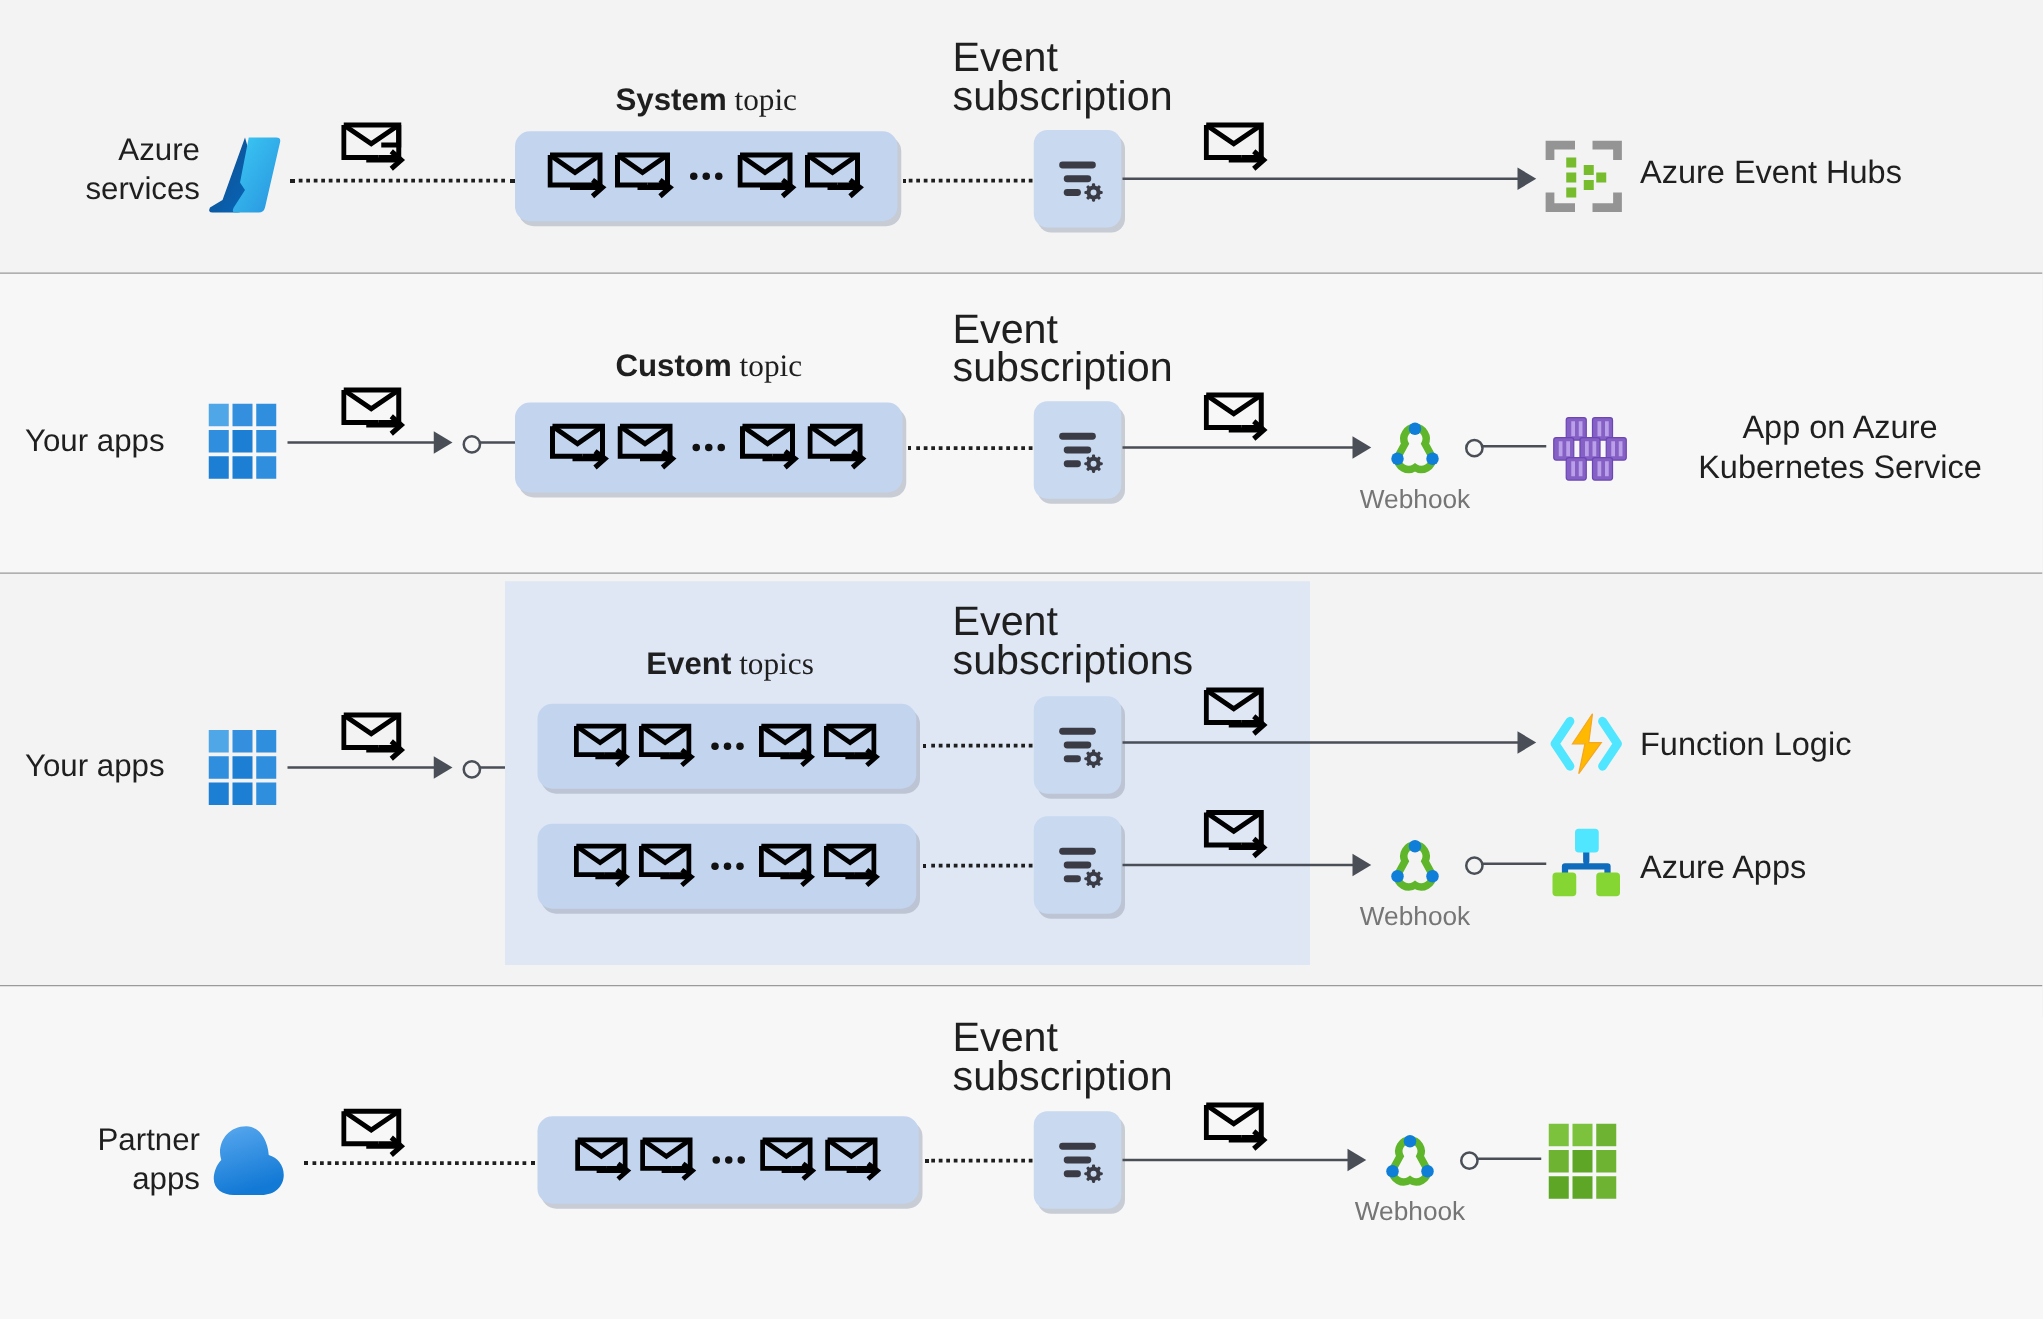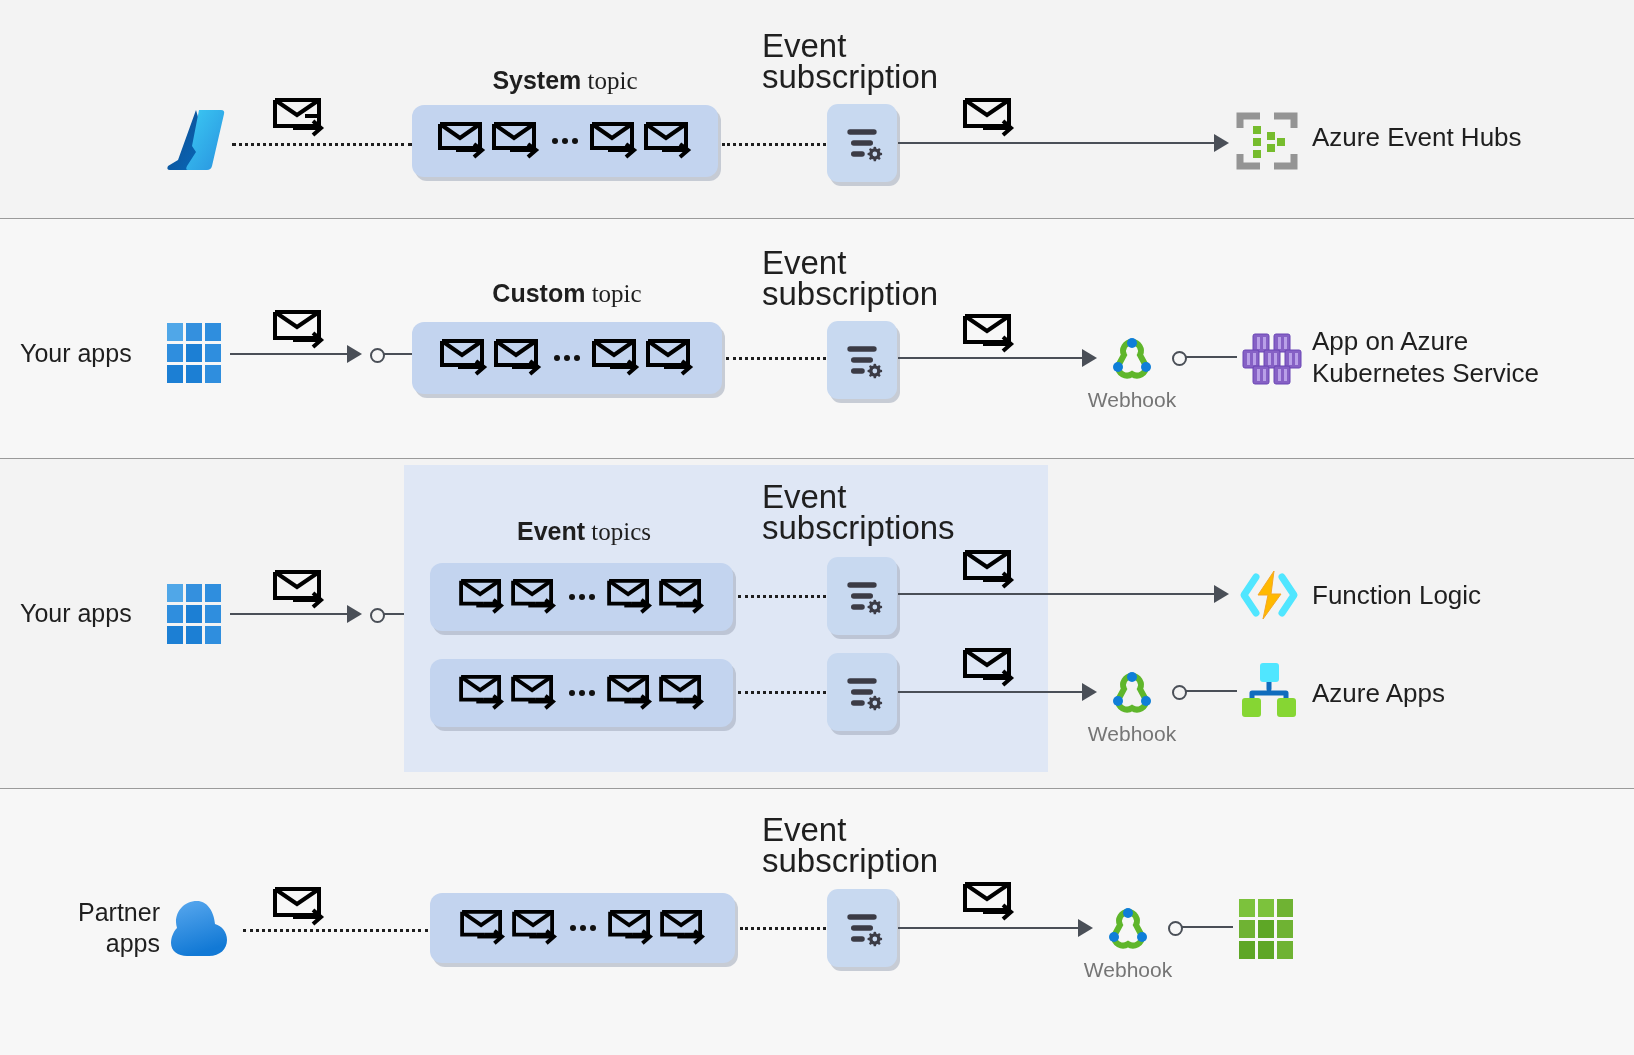--- a/index.html
+++ b/index.html
@@ -129,20 +129,22 @@
 <div class="canvas">
 
   <div class="band b1"></div>
   <div class="band b2"></div>
   <div class="band b3"></div>
   <div class="band b4"></div>
   <div class="divider" style="top:218px"></div>
   <div class="divider" style="top:458px"></div>
   <div class="divider" style="top:788px"></div>
 
+  <div class="lbl right" style="left:20px;top:105px;width:140px;">Azure
+services</div>
 
   <div class="icon" style="left:166px;top:104px;width:60px;height:68px;">
     <svg viewBox="0 0 60 68" width="60" height="68">
       <defs>
         <linearGradient id="azg1" x1="0" y1="0" x2="1" y2="1">
           <stop offset="0" stop-color="#114a8b"></stop>
             <stop offset="1" stop-color="#0669bc"></stop>
         </linearGradient>
         <linearGradient id="azg2" x1="0" y1="0" x2="1" y2="1">
           <stop offset="0" stop-color="#3ccbf4"></stop>
@@ -396,21 +398,21 @@
         <rect x="48" y="24" width="3" height="12"></rect>
           <rect x="54" y="24" width="3" height="12"></rect>
         <rect x="16" y="40" width="3" height="12"></rect>
           <rect x="22" y="40" width="3" height="12"></rect>
         <rect x="37" y="40" width="3" height="12"></rect>
           <rect x="43" y="40" width="3" height="12"></rect>
       </g>
     </svg>
   </div>
 
-  <div class="dest-lbl" style="left:1312px;top:325px;width:320px;">App on Azure
+  <div class="dest-lbl" style="left:1312px;top:325px;width:320px;text-align:center;">App on Azure
 Kubernetes Service</div>
 
   <div class="lbl" style="left:20px;top:598px;width:150px;">Your apps</div>
 
   <div class="icon" style="left:166px;top:583px;width:58px;height:62px;">
     <svg viewBox="0 0 58 62" width="58" height="62">
       <rect x="1" y="1" width="16" height="18" fill="#50a7e8"></rect>
       <rect x="20" y="1" width="16" height="18" fill="#3490de"></rect>
       <rect x="39" y="1" width="16" height="18" fill="#2f8ede"></rect>
       <rect x="1" y="22" width="16" height="18" fill="#2f8ede"></rect>

